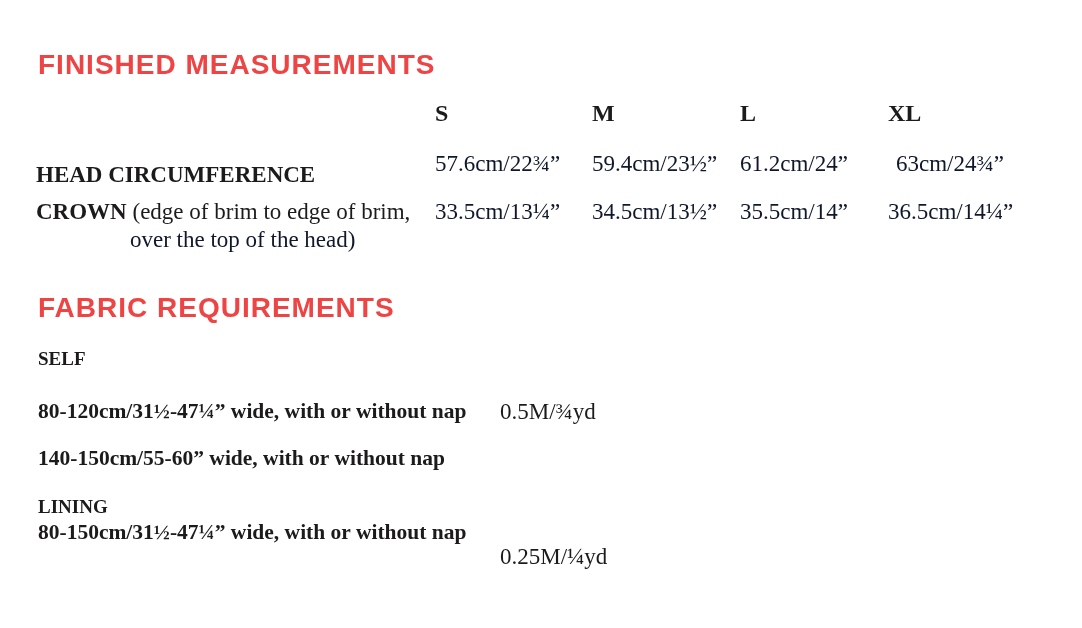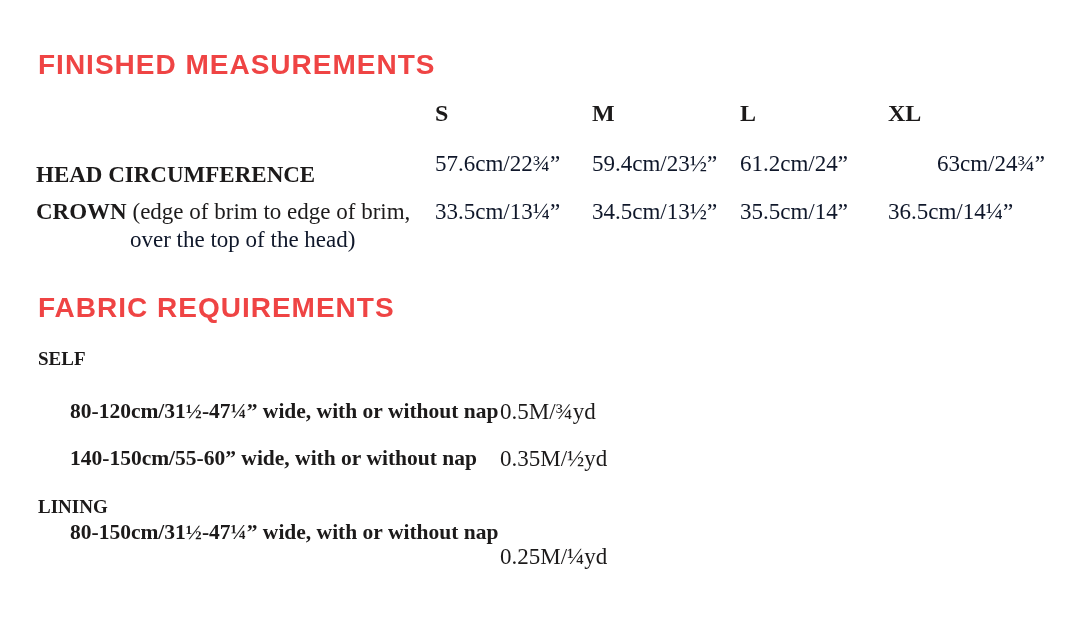--- a/index.html
+++ b/index.html
@@ -16,60 +16,59 @@
     font-family: "Liberation Sans", sans-serif;
     font-weight: bold;
     font-size: 28px;
     letter-spacing: 1px;
     color: #ef4444;
   }
   .serif       { font-family: "Liberation Serif", serif; font-size: 23px; color: #0f172a; }
   .serif-bold  { font-family: "Liberation Serif", serif; font-size: 23px; font-weight: bold; color: #1c1a1a; }
   .col-head    { font-family: "Liberation Serif", serif; font-size: 24px; font-weight: bold; }
   .sub-head    { font-family: "Liberation Serif", serif; font-size: 19px; font-weight: bold; }
-  .fab-label   { font-family: "Liberation Serif", serif; font-size: 21.5px; font-weight: bold; margin-left: 32px; }
+  .fab-label   { font-family: "Liberation Serif", serif; font-size: 21.5px; font-weight: bold; }
   .fab-value   { font-family: "Liberation Serif", serif; font-size: 23px; }
   .note-reg    { font-weight: normal; margin-top: 40px; }
 </style>
 </head>
 <body>
 
 <div class="page">
 
   <div class="abs sans-heading" style="left:38px; top:49px;">FINISHED MEASUREMENTS</div>
 
   <div class="abs col-head" style="left:435px; top:100px;">S</div>
   <div class="abs col-head" style="left:592px; top:100px;">M</div>
   <div class="abs col-head" style="left:740px; top:100px;">L</div>
   <div class="abs col-head" style="left:888px; top:100px;">XL</div>
 
   <div class="abs serif-bold" style="left:36px; top:162px;">HEAD CIRCUMFERENCE</div>
   <div class="abs serif" style="left:435px; top:151px;">57.6cm/22¾”</div>
   <div class="abs serif" style="left:592px; top:151px;">59.4cm/23½”</div>
   <div class="abs serif" style="left:740px; top:151px;">61.2cm/24”</div>
-  <div class="abs serif" style="left:937px; top:151px;text-align:right;">63cm/24¾”</div>
+  <div class="abs serif" style="left:896px; top:151px;text-align:right;">63cm/24¾”</div>
 
   <div class="abs serif-bold" style="left:36px; top:199px;">
     <span>CROWN</span>
     <span class="note-reg">(edge of brim to edge of brim,</span>
   </div>
   <div class="abs serif" style="left:130px; top:227px;">over the top of the head)</div>
   <div class="abs serif" style="left:435px; top:199px;">33.5cm/13¼”</div>
   <div class="abs serif" style="left:592px; top:199px;">34.5cm/13½”</div>
   <div class="abs serif" style="left:740px; top:199px;">35.5cm/14”</div>
   <div class="abs serif" style="left:888px; top:199px;">36.5cm/14¼”</div>
 
   <div class="abs sans-heading" style="left:38px; top:292px;">FABRIC REQUIREMENTS</div>
 
   <div class="abs sub-head" style="left:38px; top:348px;">SELF</div>
 
   <div class="abs fab-label" style="left:38px; top:399px;">80-120cm/31½-47¼” wide, with or without nap</div>
   <div class="abs fab-value" style="left:500px; top:399px;">0.5M/¾yd</div>
 
   <div class="abs fab-label" style="left:38px; top:446px;">140-150cm/55-60” wide, with or without nap</div>
-  <div class="abs fab-value" style="left:500px; top:446px;">0.35M/½yd</div>
 
   <div class="abs sub-head" style="left:38px; top:496px;">LINING</div>
 
   <div class="abs fab-label" style="left:38px; top:520px;">80-150cm/31½-47¼” wide, with or without nap</div>
   <div class="abs fab-value" style="left:500px; top:544px;">0.25M/¼yd</div>
 
 </div>
 
 </body></html>

